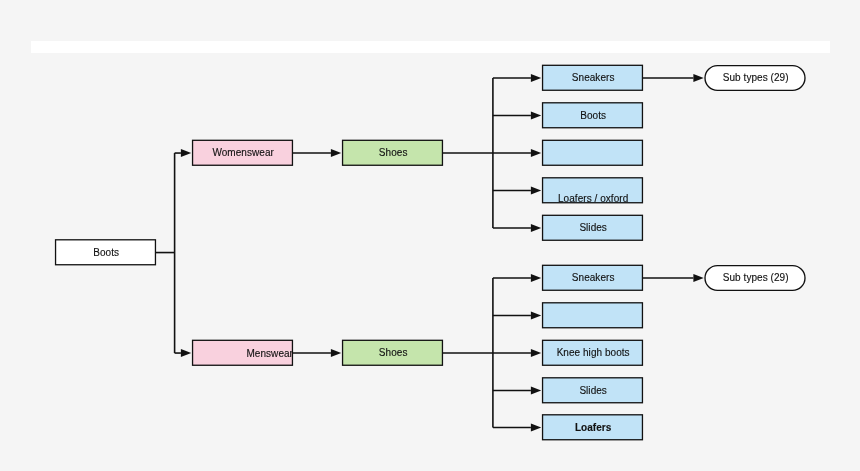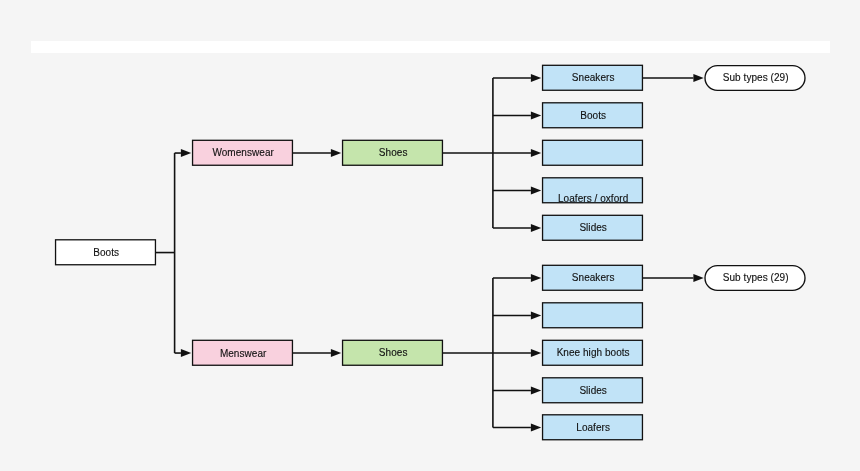--- a/index.html
+++ b/index.html
@@ -123,36 +123,36 @@
   </div>
   <div class="node blue" style="left:542px;top:177.2px;width:101px;height:42px;">
     <span>Loafers / oxford</span>
   </div>
   <div class="node blue" style="left:542px;top:214.7px;width:101px;height:26px;">
     <span>Slides</span>
   </div>
   <div class="node pill" style="left:704.5px;top:64.7px;width:101px;height:26px;">
     <span>Sub types (29)</span>
   </div>
-  <div class="node pink" style="left:192px;top:339.7px;width:101px;height:28px;">
+  <div class="node pink" style="left:192px;top:339.7px;width:101px;height:28px;justify-content:flex-end;">
     <span>Menswear</span>
   </div>
   <div class="node green" style="left:342px;top:339.7px;width:101px;height:26px;">
     <span>Shoes</span>
   </div>
   <div class="node blue" style="left:542px;top:264.7px;width:101px;height:26px;">
     <span>Sneakers</span>
   </div>
   <div class="node blue" style="left:542px;top:339.7px;width:101px;height:26px;">
     <span>Knee high boots</span>
   </div>
   <div class="node blue" style="left:542px;top:377.2px;width:101px;height:26px;">
     <span>Slides</span>
   </div>
-  <div class="node blue" style="left:542px;top:414.2px;width:101px;height:26px;">
+  <div class="node blue" style="left:542px;top:414.2px;width:101px;height:26px;font-weight:bold;">
     <span>Loafers</span>
   </div>
   <div class="node pill" style="left:704.5px;top:264.7px;width:101px;height:26px;">
     <span>Sub types (29)</span>
   </div>
   </div>
 
 </div>
 
 </body></html>

